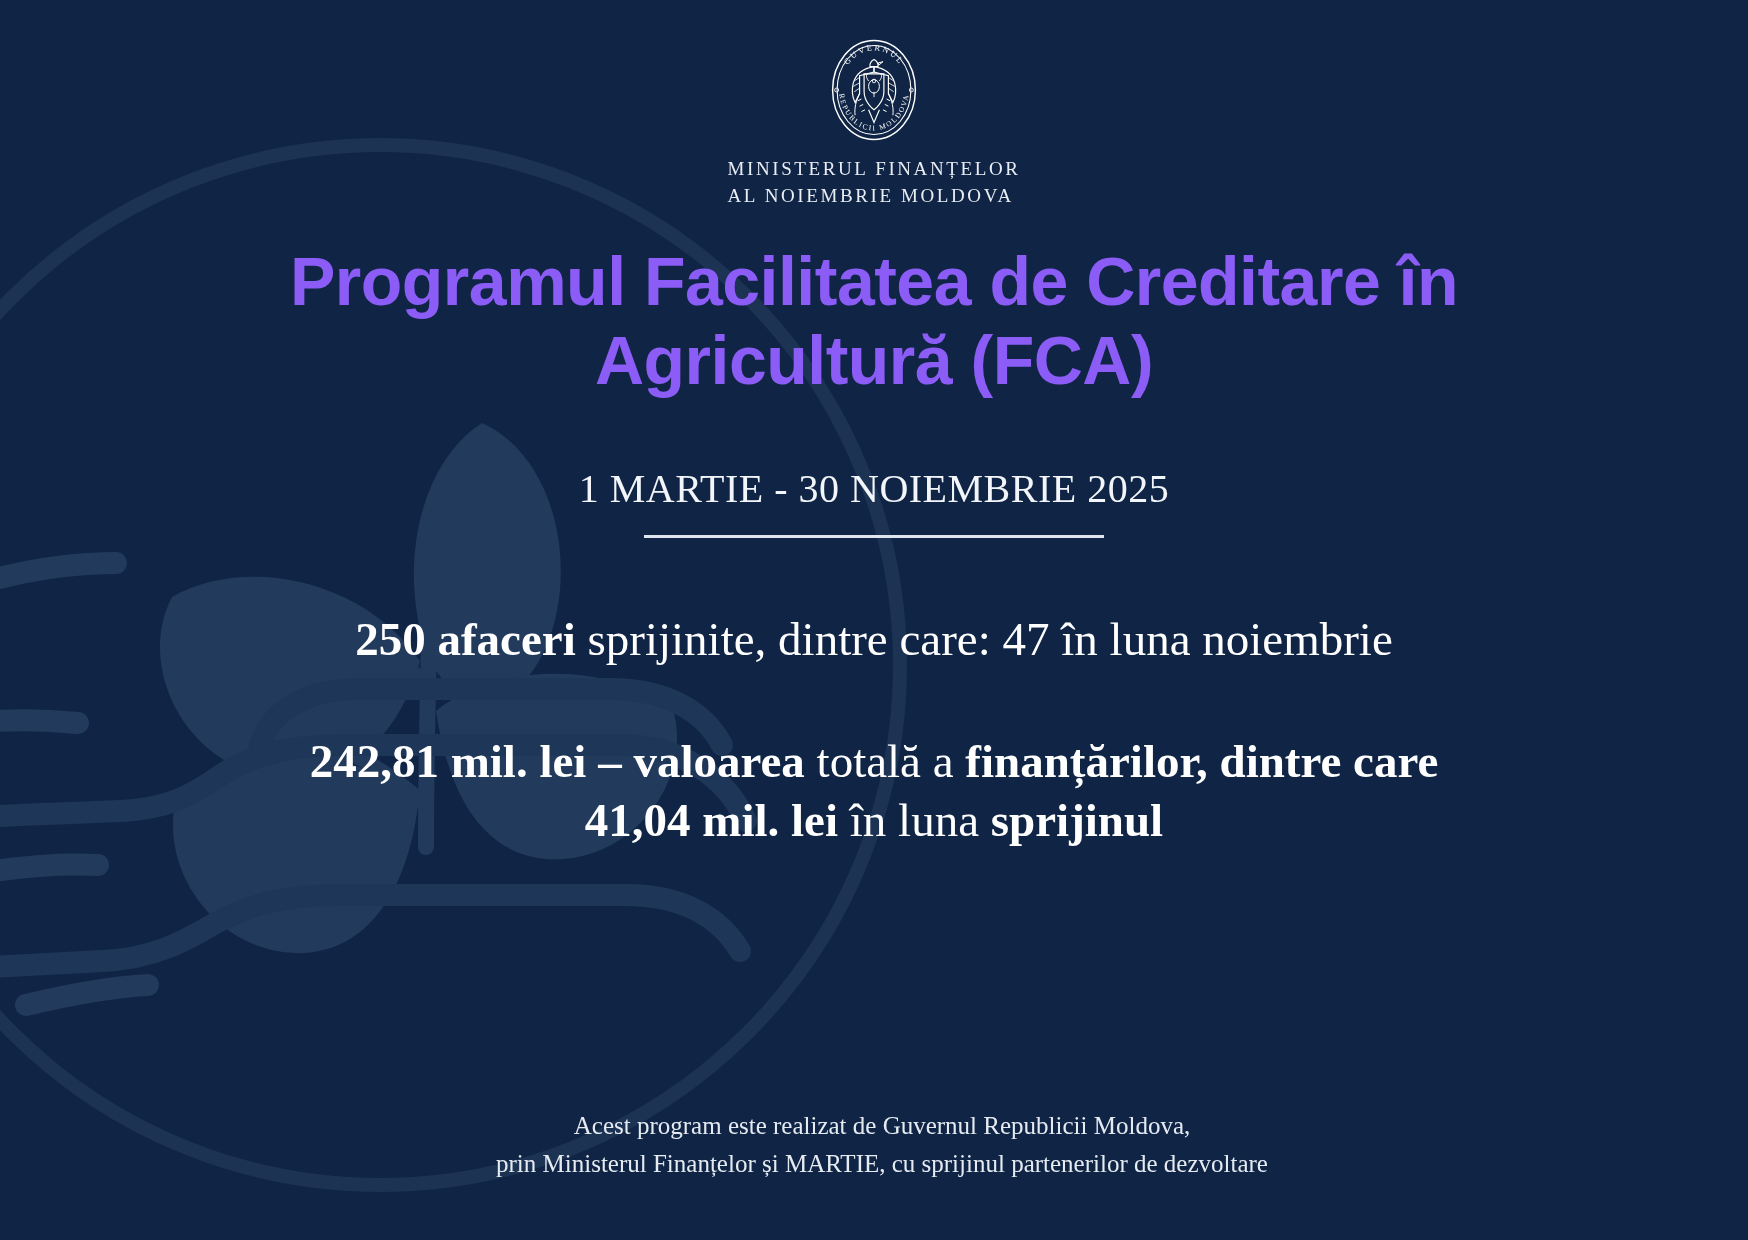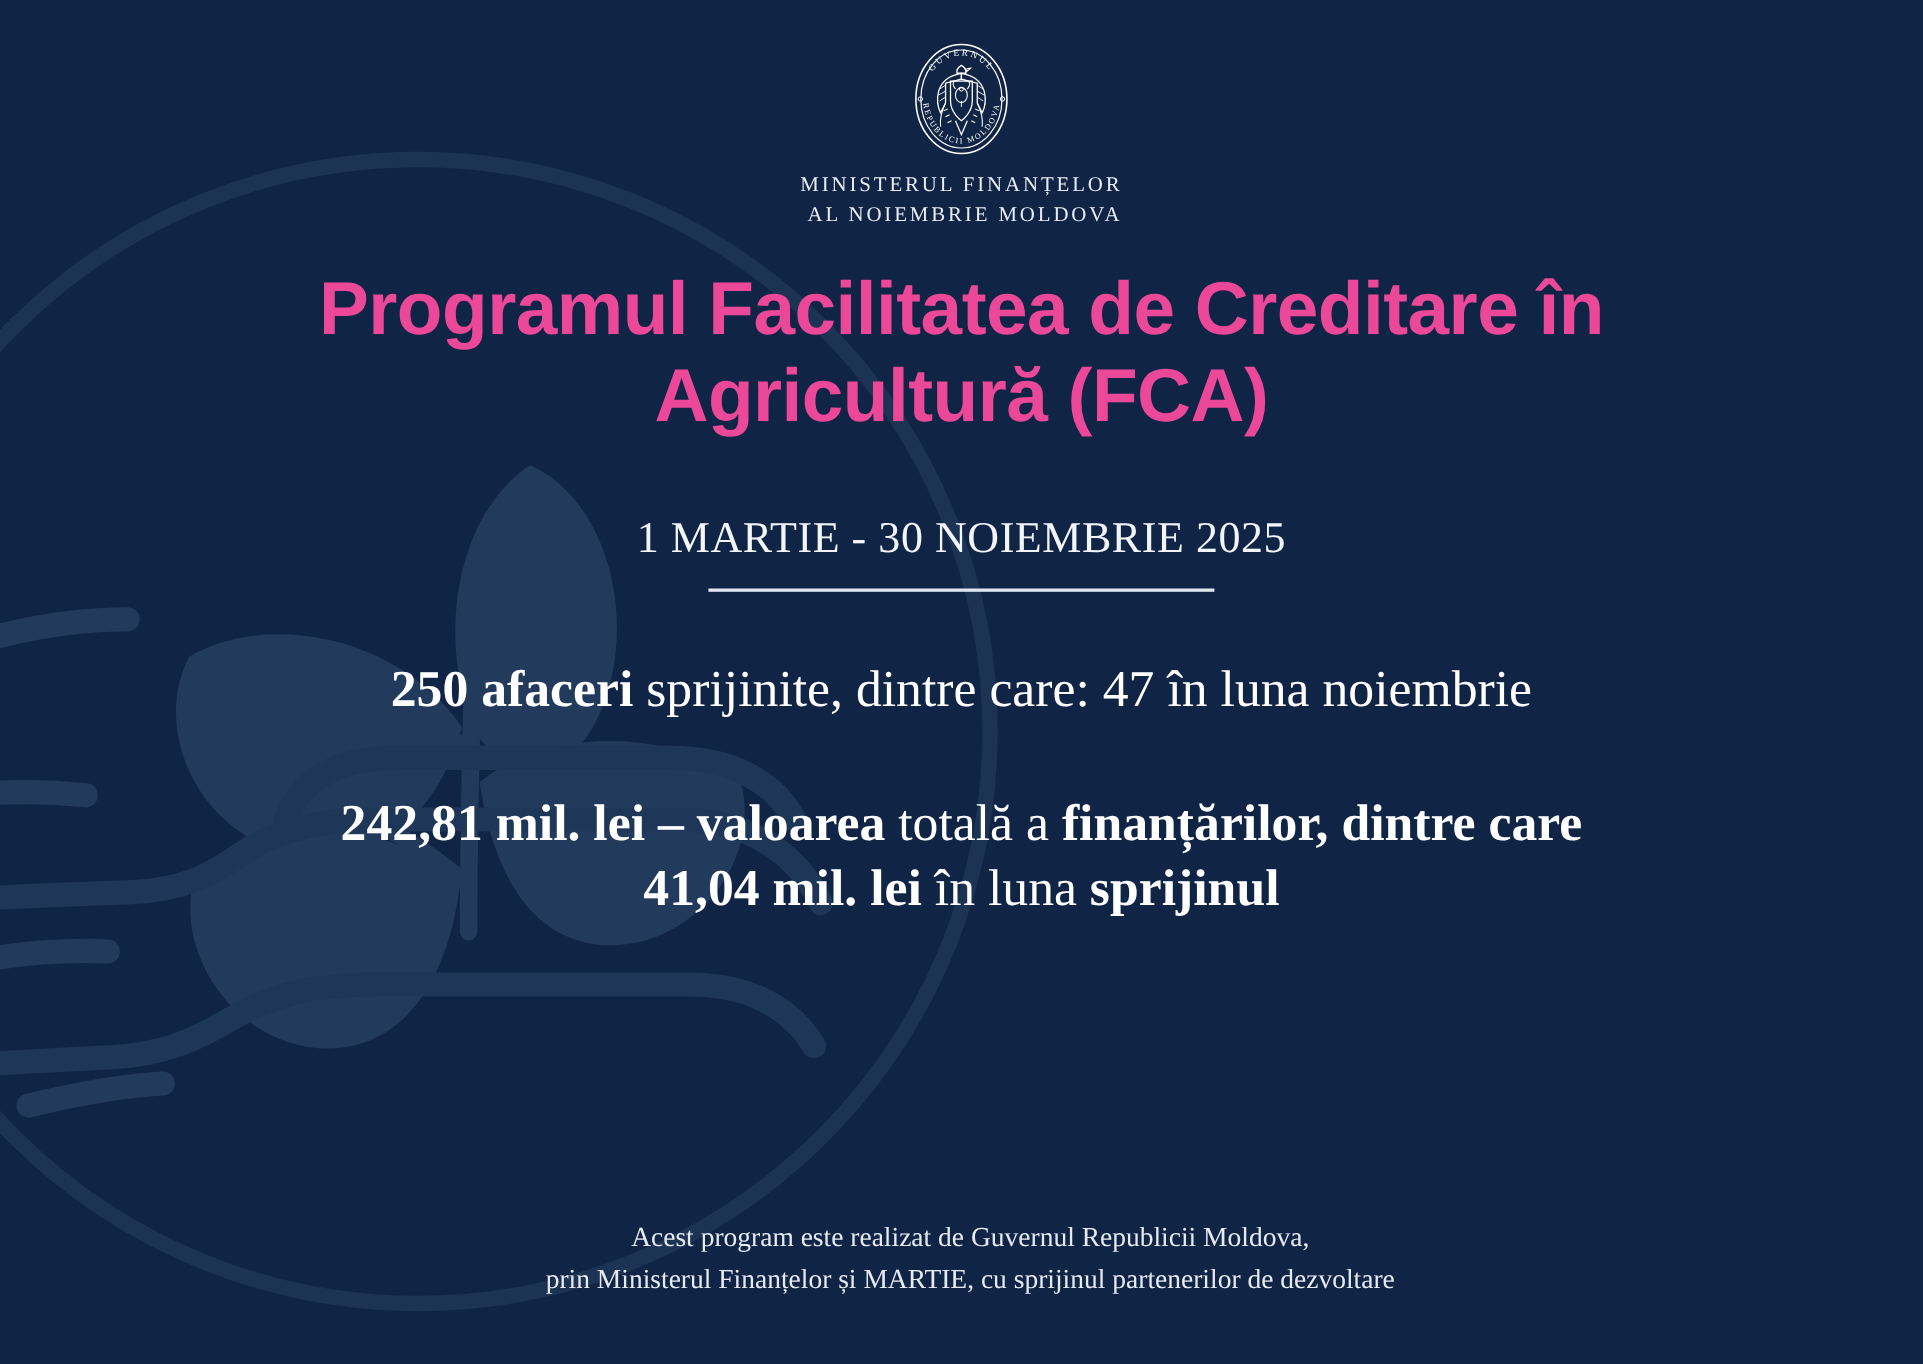--- a/index.html
+++ b/index.html
@@ -45,40 +45,40 @@
     flex-direction: column;
     align-items: center;
   }
   .emblem {
     width: 108px;
     height: 108px;
     display: block;
   }
   .ministry {
     margin-top: 12px;
-    text-align: right;
+    text-align: left;
     color: #e9edf4;
     font-family: "Liberation Serif", serif;
     font-size: 19px;
     letter-spacing: 2.6px;
     line-height: 1.42;
     font-weight: 400;
   }
   .ministry .line2 { display: block; }
 
   
   .title-block {
     position: absolute;
     top: 242px;
     left: 0;
     right: 0;
     text-align: center;
   }
   .title {
-    color: #ec4899;
+    color: #8b5cf6;
     font-family: "Liberation Sans", sans-serif;
     font-weight: bold;
     font-size: 68px;
     line-height: 1.16;
     letter-spacing: -0.5px;
     margin: 0;
     padding: 0 260px;
   }
 
   .subtitle {
@@ -109,21 +109,21 @@
     top: 598px;
     left: 0;
     right: 0;
     text-align: center;
   }
   .stat {
     color: #ffffff;
     font-family: "Liberation Serif", serif;
     font-size: 47px;
     line-height: 1.27;
-    margin: 0 auto;
+    margin: 12px auto;
     width: 1210px;
   }
   .stat.second { margin-top: 62px; }
   .stat b { font-weight: bold; }
 
   
   .footer {
     position: absolute;
     bottom: 58px;
     left: 16px;

